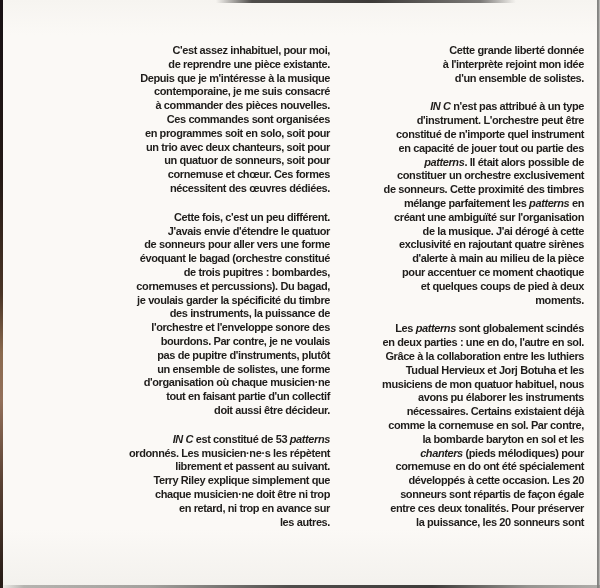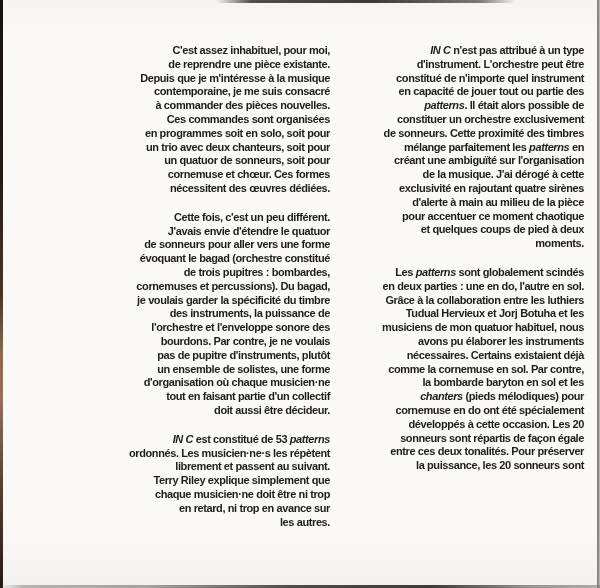--- a/index.html
+++ b/index.html
@@ -73,20 +73,21 @@
 </head>
 <body>
 
 <div class="page">
   <div class="col col-left">
       <p class="para">C'est assez inhabituel, pour moi,<br>de reprendre une pièce existante.<br>Depuis que je m'intéresse à la musique<br>contemporaine, je me suis consacré<br>à commander des pièces nouvelles.<br>Ces commandes sont organisées<br>en programmes soit en solo, soit pour<br>un trio avec deux chanteurs, soit pour<br>un quatuor de sonneurs, soit pour<br>cornemuse et chœur. Ces formes<br>nécessitent des œuvres dédiées.</p>
       <p class="para">Cette fois, c'est un peu différent.<br>J'avais envie d'étendre le quatuor<br>de sonneurs pour aller vers une forme<br>évoquant le bagad (orchestre constitué<br>de trois pupitres : bombardes,<br>cornemuses et percussions). Du bagad,<br>je voulais garder la spécificité du timbre<br>des instruments, la puissance de<br>l'orchestre et l'enveloppe sonore des<br>bourdons. Par contre, je ne voulais<br>pas de pupitre d'instruments, plutôt<br>un ensemble de solistes, une forme<br>d'organisation où chaque musicien·ne<br>tout en faisant partie d'un collectif<br>doit aussi être décideur.</p>
       <p class="para"><i>IN C</i> est constitué de 53 <i>patterns</i><br>ordonnés. Les musicien·ne·s les répètent<br>librement et passent au suivant.<br>Terry Riley explique simplement que<br>chaque musicien·ne doit être ni trop<br>en retard, ni trop en avance sur<br>les autres.</p>
     </div>
   <div class="col col-right">
+      <p class="para">Cette grande liberté donnée<br>à l'interprète rejoint mon idée<br>d'un ensemble de solistes.</p>
       <p class="para"><i>IN C</i> n'est pas attribué à un type<br>d'instrument. L'orchestre peut être<br>constitué de n'importe quel instrument<br>en capacité de jouer tout ou partie des<br><i>patterns</i>. Il était alors possible de<br>constituer un orchestre exclusivement<br>de sonneurs. Cette proximité des timbres<br>mélange parfaitement les <i>patterns</i> en<br>créant une ambiguïté sur l'organisation<br>de la musique. J'ai dérogé à cette<br>exclusivité en rajoutant quatre sirènes<br>d'alerte à main au milieu de la pièce<br>pour accentuer ce moment chaotique<br>et quelques coups de pied à deux<br>moments.</p>
       <p class="para">Les <i>patterns</i> sont globalement scindés<br>en deux parties : une en do, l'autre en sol.<br>Grâce à la collaboration entre les luthiers<br>Tudual Hervieux et Jorj Botuha et les<br>musiciens de mon quatuor habituel, nous<br>avons pu élaborer les instruments<br>nécessaires. Certains existaient déjà<br>comme la cornemuse en sol. Par contre,<br>la bombarde baryton en sol et les<br><i>chanters</i> (pieds mélodiques) pour<br>cornemuse en do ont été spécialement<br>développés à cette occasion. Les 20<br>sonneurs sont répartis de façon égale<br>entre ces deux tonalités. Pour préserver<br>la puissance, les 20 sonneurs sont</p>
     </div>
 
   <div class="edge-left"></div>
   <div class="edge-right"></div>
   <div class="edge-top"></div>
   <div class="edge-bottom"></div>
 </div>
 

